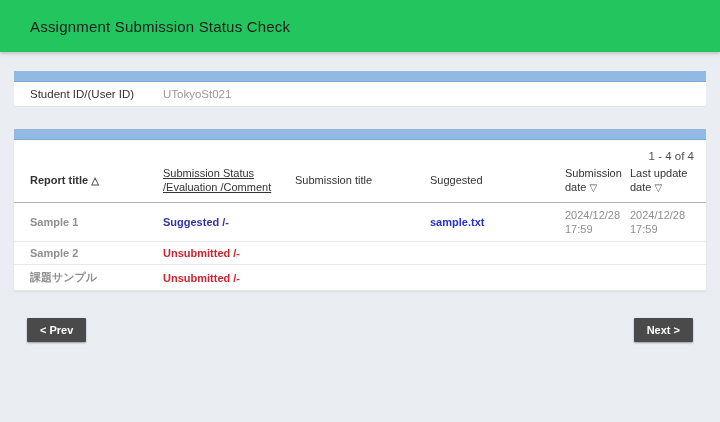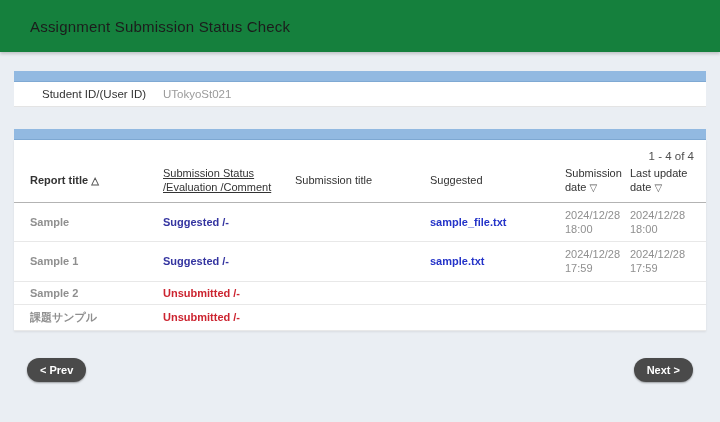--- a/index.html
+++ b/index.html
@@ -6,21 +6,21 @@
   html,body { width: 720px; height: 422px; }
   body {
     background: #eaeef3;
     font-family: "Liberation Sans", sans-serif;
     color: #333;
     overflow: hidden;
   }
   
   .page-header {
     height: 52px;
-    background: #15803d;
+    background: #22c55e;
     box-shadow: 0 2px 3px rgba(0,0,0,0.18);
     display: flex;
     align-items: center;
     padding-left: 30px;
     position: relative;
     z-index: 2;
   }
   .page-title {
     font-size: 15px;
     color: #1c1c1c;
@@ -38,21 +38,21 @@
   
   .student-section { margin-top: 19px; }
   .student-table { width: 100%; border-collapse: collapse; background: #fff; }
   .student-table td {
     font-size: 11.5px;
     padding: 6px 8px 6px 8px;
     border-bottom: 1px solid #e4e4e4;
     height: 24px;
     vertical-align: middle;
   }
-  .student-table td.label-cell { width: 141px; padding-left: 28px; color: #333; }
+  .student-table td.label-cell { width: 141px; padding-left: 16px; color: #333; }
   .student-table td.value-cell { color: #9b9b9b; margin-left: 16px; }
 
   
   .results-section { margin-top: 22px; }
   .results-body { background: #fff; box-shadow: 0 1px 2px rgba(0,0,0,0.08); }
   .range-row {
     text-align: right;
     font-size: 11.5px;
     color: #4f4f4f;
     padding: 10px 12px 1px 12px;
@@ -87,21 +87,21 @@
   .status.unsubmitted { color: #cc2430; }
   .file-link { color: #2433c8; font-weight: bold; text-decoration: none; }
   .date-cell { color: #8f8f8f; white-space: pre-line; line-height: 1.3; }
   .sort-glyph { font-size: 10px; color: #555; }
 
   
   .btn {
     background: #4a4a4a;
     color: #fff;
     border: none;
-    border-radius: 12px;
+    border-radius: 1px;
     font-family: "Liberation Sans", sans-serif;
     font-size: 11px;
     font-weight: bold;
     padding: 6px 13px;
     box-shadow: 0 1px 2px rgba(0,0,0,0.35);
     cursor: pointer;
   }
   .pager-row {
     margin-top: 27px;
     display: flex;
@@ -148,30 +148,20 @@
               <th class="col0"><span>Report title</span> <span class="sort-glyph">△</span></th>
               <th class="col1"><span>Submission Status /Evaluation /Comment</span></th>
               <th class="col2"><span>Submission title</span></th>
               <th class="col3"><span>Suggested</span></th>
               <th class="col4"><span>Submission date</span> <span class="sort-glyph">▽</span></th>
               <th class="col5"><span>Last update date</span> <span class="sort-glyph">▽</span></th>
             </tr>
         </thead>
         <tbody id="results-tbody">
             <tr>
-              <td class="report-title-cell">Sample</td>
-              <td><span class="status suggested">Suggested /-</span></td>
-              <td></td>
-              <td><a href="#" class="file-link">sample_file.txt</a></td>
-              <td class="date-cell">2024/12/28
-18:00</td>
-              <td class="date-cell">2024/12/28
-18:00</td>
-            </tr>
-            <tr>
               <td class="report-title-cell">Sample 1</td>
               <td><span class="status suggested">Suggested /-</span></td>
               <td></td>
               <td><a href="#" class="file-link">sample.txt</a></td>
               <td class="date-cell">2024/12/28
 17:59</td>
               <td class="date-cell">2024/12/28
 17:59</td>
             </tr>
             <tr>

